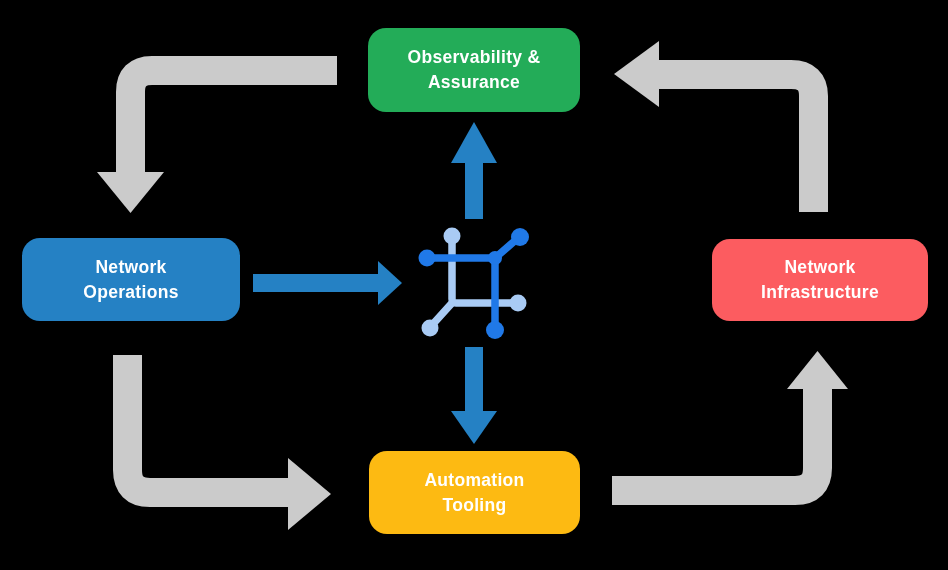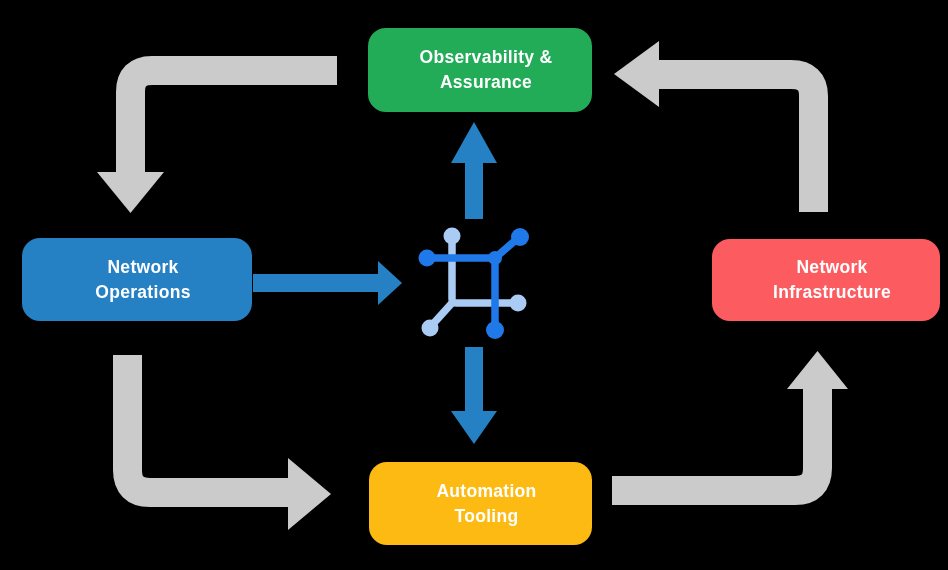--- a/index.html
+++ b/index.html
@@ -24,27 +24,26 @@
     border-radius: 18px;
     display: flex;
     align-items: center;
     justify-content: center;
     text-align: center;
     color: var(--text, #fff);
     font-size: 17.5px;
     font-weight: 600;
     line-height: 1.42;
     letter-spacing: .3px;
-    padding-left: 12px;
   }
   .node .label { white-space: pre-line; }
   .node-observability { left: 368px; top: 28px;  width: 212px; height: 84px; background: var(--node-green,  #23AC58); }
   .node-operations    { left: 22px;  top: 238px; width: 218px; height: 83px; background: var(--node-blue,   #2581C4); }
   .node-infrastructure{ left: 712px; top: 239px; width: 216px; height: 82px; background: var(--node-red,    #FC5C60); }
-  .node-automation    { left: 369px; top: 462px; width: 211px; height: 83px; background: var(--node-yellow, #FDBA12); }
+  .node-automation    { left: 369px; top: 451px; width: 211px; height: 83px; background: var(--node-yellow, #FDBA12); }
 
   .gray-shaft { fill: none; stroke: var(--arrow-gray, #CBCBCB); stroke-width: 29px; }
   .gray-head  { fill: var(--arrow-gray, #CBCBCB); }
   .blue-shaft { fill: none; stroke: var(--arrow-blue, #2581C4); stroke-width: 18px; }
   .blue-head  { fill: var(--arrow-blue, #2581C4); }
 
   .icon-light-line { fill: none; stroke: var(--icon-light-blue, #A9CBF4); stroke-width: 7.5px; stroke-linecap: round; stroke-linejoin: round; }
   .icon-light-dot  { fill: var(--icon-light-blue, #A9CBF4); }
   .icon-dark-line  { fill: none; stroke: var(--icon-dark-blue, #2079E8); stroke-width: 7.5px; stroke-linecap: round; stroke-linejoin: round; }
   .icon-dark-dot   { fill: var(--icon-dark-blue, #2079E8); }

